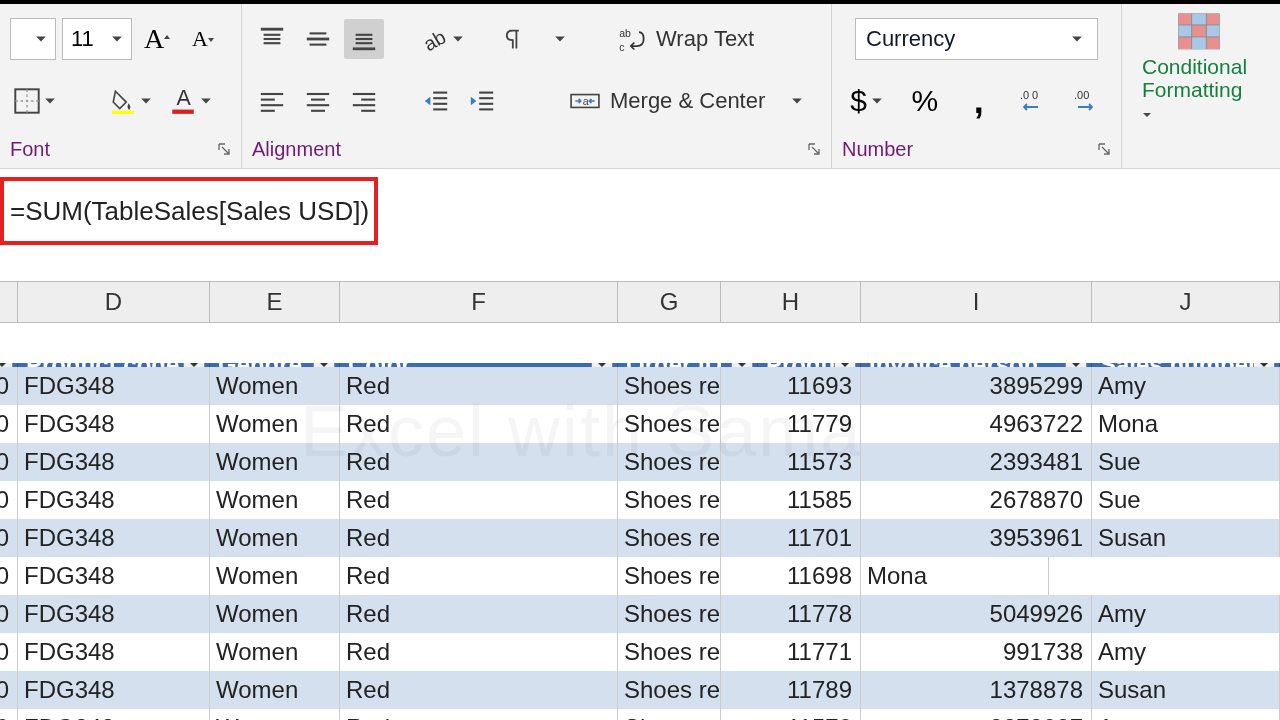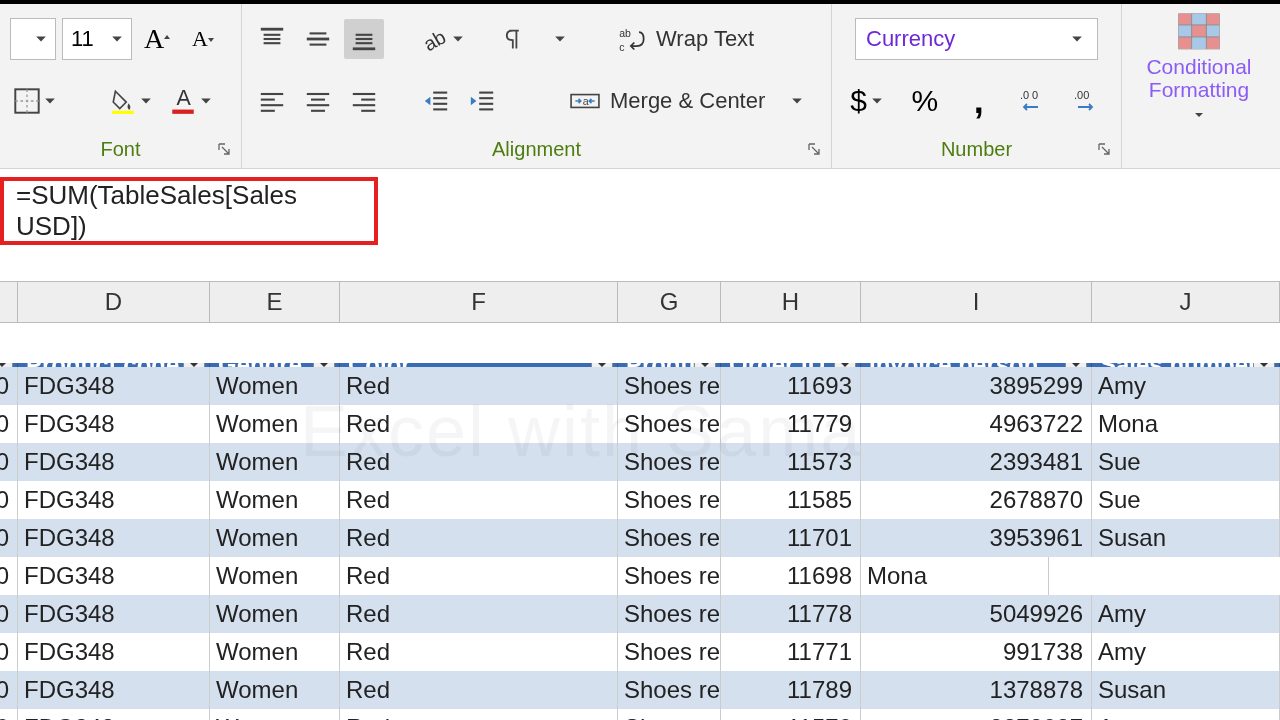--- a/index.html
+++ b/index.html
@@ -2,42 +2,42 @@
 <html><head>
 <meta charset="utf-8">
 <style>
   * { box-sizing: border-box; margin: 0; padding: 0; font-family: 'Segoe UI', Arial, sans-serif; }
   body { background: #fff; width: 1280px; height: 720px; overflow: hidden; position: relative; }
 
   .topbar { height: 4px; background: #000; }
 
   .ribbon { height: 165px; background: #f3f3f3; border-bottom: 1px solid #d4d4d4; display: flex; }
   .group { position: relative; border-right: 1px solid #d4d4d4; padding: 4px 10px 0 10px; display: flex; flex-direction: column; justify-content: space-between; }
-  .group-label { text-align: center; font-size: 20px; color: #4d7c0f; padding: 6px 0 16px; position: relative; }
+  .group-label { text-align: left; font-size: 20px; color: #701a75; padding: 6px 0 16px; position: relative; }
   .group-row { display: flex; align-items: center; gap: 6px; height: 62px; }
   .launcher { position: absolute; right: 8px; bottom: 10px; width: 18px; height: 18px; display: flex; align-items: center; justify-content: center; }
   .launcher svg { width: 14px; height: 14px; stroke: #666; fill: none; }
 
   .btn { height: 40px; min-width: 40px; display: flex; align-items: center; justify-content: center; background: transparent; border: none; cursor: pointer; border-radius: 2px; padding: 0 4px; }
   .btn.sel { background: #d0d0d0; }
   .dd-arrow svg, .caret svg { width: 12px; height: 12px; fill: #444; }
   .caret { width: 20px; display:flex; align-items:center; justify-content:center;}
 
   .font-size-box { height: 42px; width: 70px; border: 1px solid #bbb; background: #fff; display:flex; align-items:center; padding: 0 8px; font-size: 22px; position: relative;}
   .font-box { height: 42px; width: 46px; border: 1px solid #bbb; background: #fff; display:flex; align-items:center; justify-content:flex-end; padding-right:4px;}
 
-  .number-format { height: 42px; width: 243px; border: 1px solid #bbb; background: #fff; display:flex; align-items:center; padding: 0 10px; font-size: 22px; color:#6d28d9; justify-content:space-between;}
+  .number-format { height: 42px; width: 243px; border: 1px solid #bbb; background: #fff; display:flex; align-items:center; padding: 0 10px; font-size: 22px; color:#0f172a; justify-content:space-between;}
 
   .wraptext, .mergecenter { display:flex; align-items:center; gap:10px; font-size:22px; color:#333; height:42px; padding:0 6px;}
 
   .big-btn { display:flex; flex-direction:column; align-items:center; justify-content:center; padding:4px 10px; height:120px;}
-  .big-btn span { font-size:21px; color:#8b5cf6; line-height:1.1; text-align:center; margin-top:4px;}
+  .big-btn span { font-size:21px; color:#15803d; line-height:1.1; text-align:left; margin-top:4px;}
 
   .formula-bar-wrap { margin-top: 8px; }
-  .formula-box { border: 4px solid #e62020; height: 68px; width: 378px; display:flex; align-items:center; padding-left: 12px; font-size: 26px; color:#222; background:#fff;}
+  .formula-box { border: 4px solid #e62020; height: 68px; width: 378px; display:flex; align-items:center; padding-left: 6px; font-size: 26px; color:#222; background:#fff;}
 
   .gap-strip { height: 36px; background:#fff;}
 
   .grid { display: flex; flex-direction: column;}
   .col-headers { display:flex; height:42px; background:#eee; border-top:1px solid #bbb; border-bottom:1px solid #bbb;}
   .col-h { border-right:1px solid #bbb; font-size:24px; color:#333; display:flex; align-items:center; justify-content:center; background:#eee;}
 
   .table-header { display:flex; height:44px; }
   .th { background:#3a6bb5; color:#fff; font-size:24px; font-weight:600; display:flex; align-items:center; padding:0 8px; border-right:1px solid #2d568f; position:relative; overflow:hidden; white-space:nowrap;margin-top:40px;}
   .filter { position:absolute; right:4px; top:50%; transform:translateY(-50%); width:22px; height:22px; background:#f0f0f0; border:1px solid #888; display:flex; align-items:center; justify-content:center;}
@@ -396,30 +396,30 @@
         </div>
       </div>
     <div class="th c-f">
         <span>Color</span>
         <div class="filter">
           <svg viewBox="0 0 10 10">
             <path d="M1 3 L5 7 L9 3 Z"></path>
           </svg>
         </div>
       </div>
+    <div class="th c-h">
+        <span>Order ID</span>
+        <div class="filter">
+          <svg viewBox="0 0 10 10">
+            <path d="M1 3 L5 7 L9 3 Z"></path>
+          </svg>
+        </div>
+      </div>
     <div class="th c-g">
         <span>Produ</span>
-        <div class="filter">
-          <svg viewBox="0 0 10 10">
-            <path d="M1 3 L5 7 L9 3 Z"></path>
-          </svg>
-        </div>
-      </div>
-    <div class="th c-h">
-        <span>Order ID</span>
         <div class="filter">
           <svg viewBox="0 0 10 10">
             <path d="M1 3 L5 7 L9 3 Z"></path>
           </svg>
         </div>
       </div>
     <div class="th c-i">
         <span>Invoice person</span>
         <div class="filter">
           <svg viewBox="0 0 10 10">

